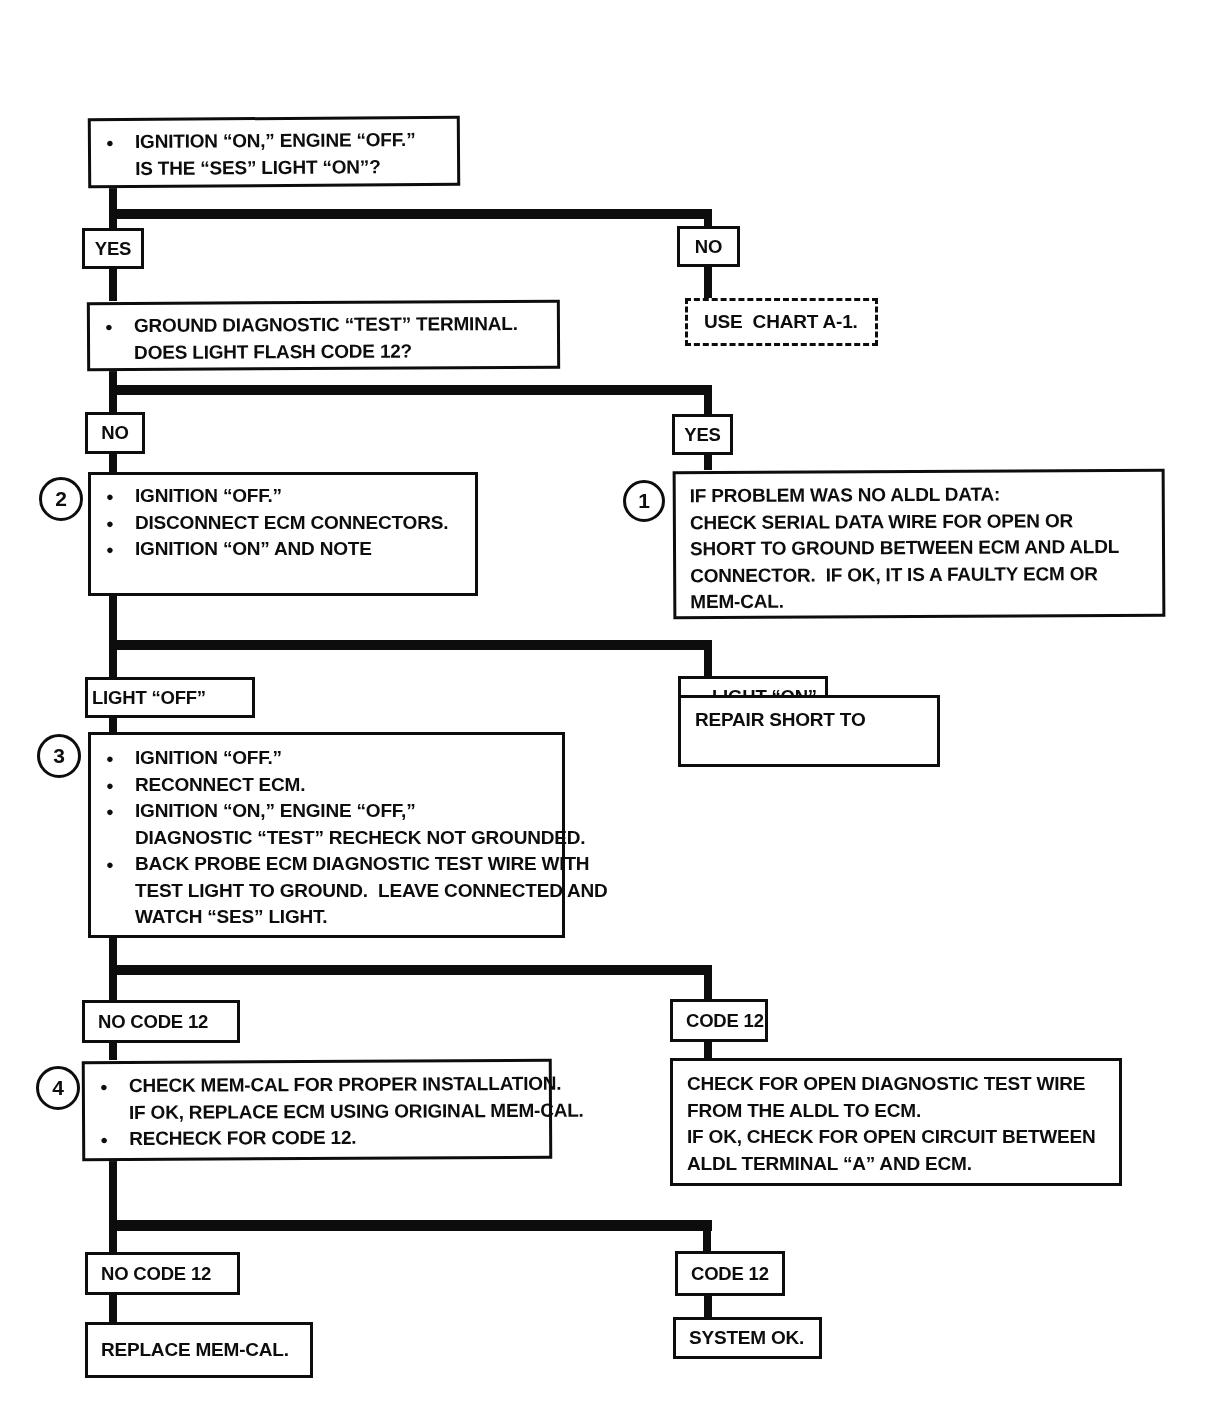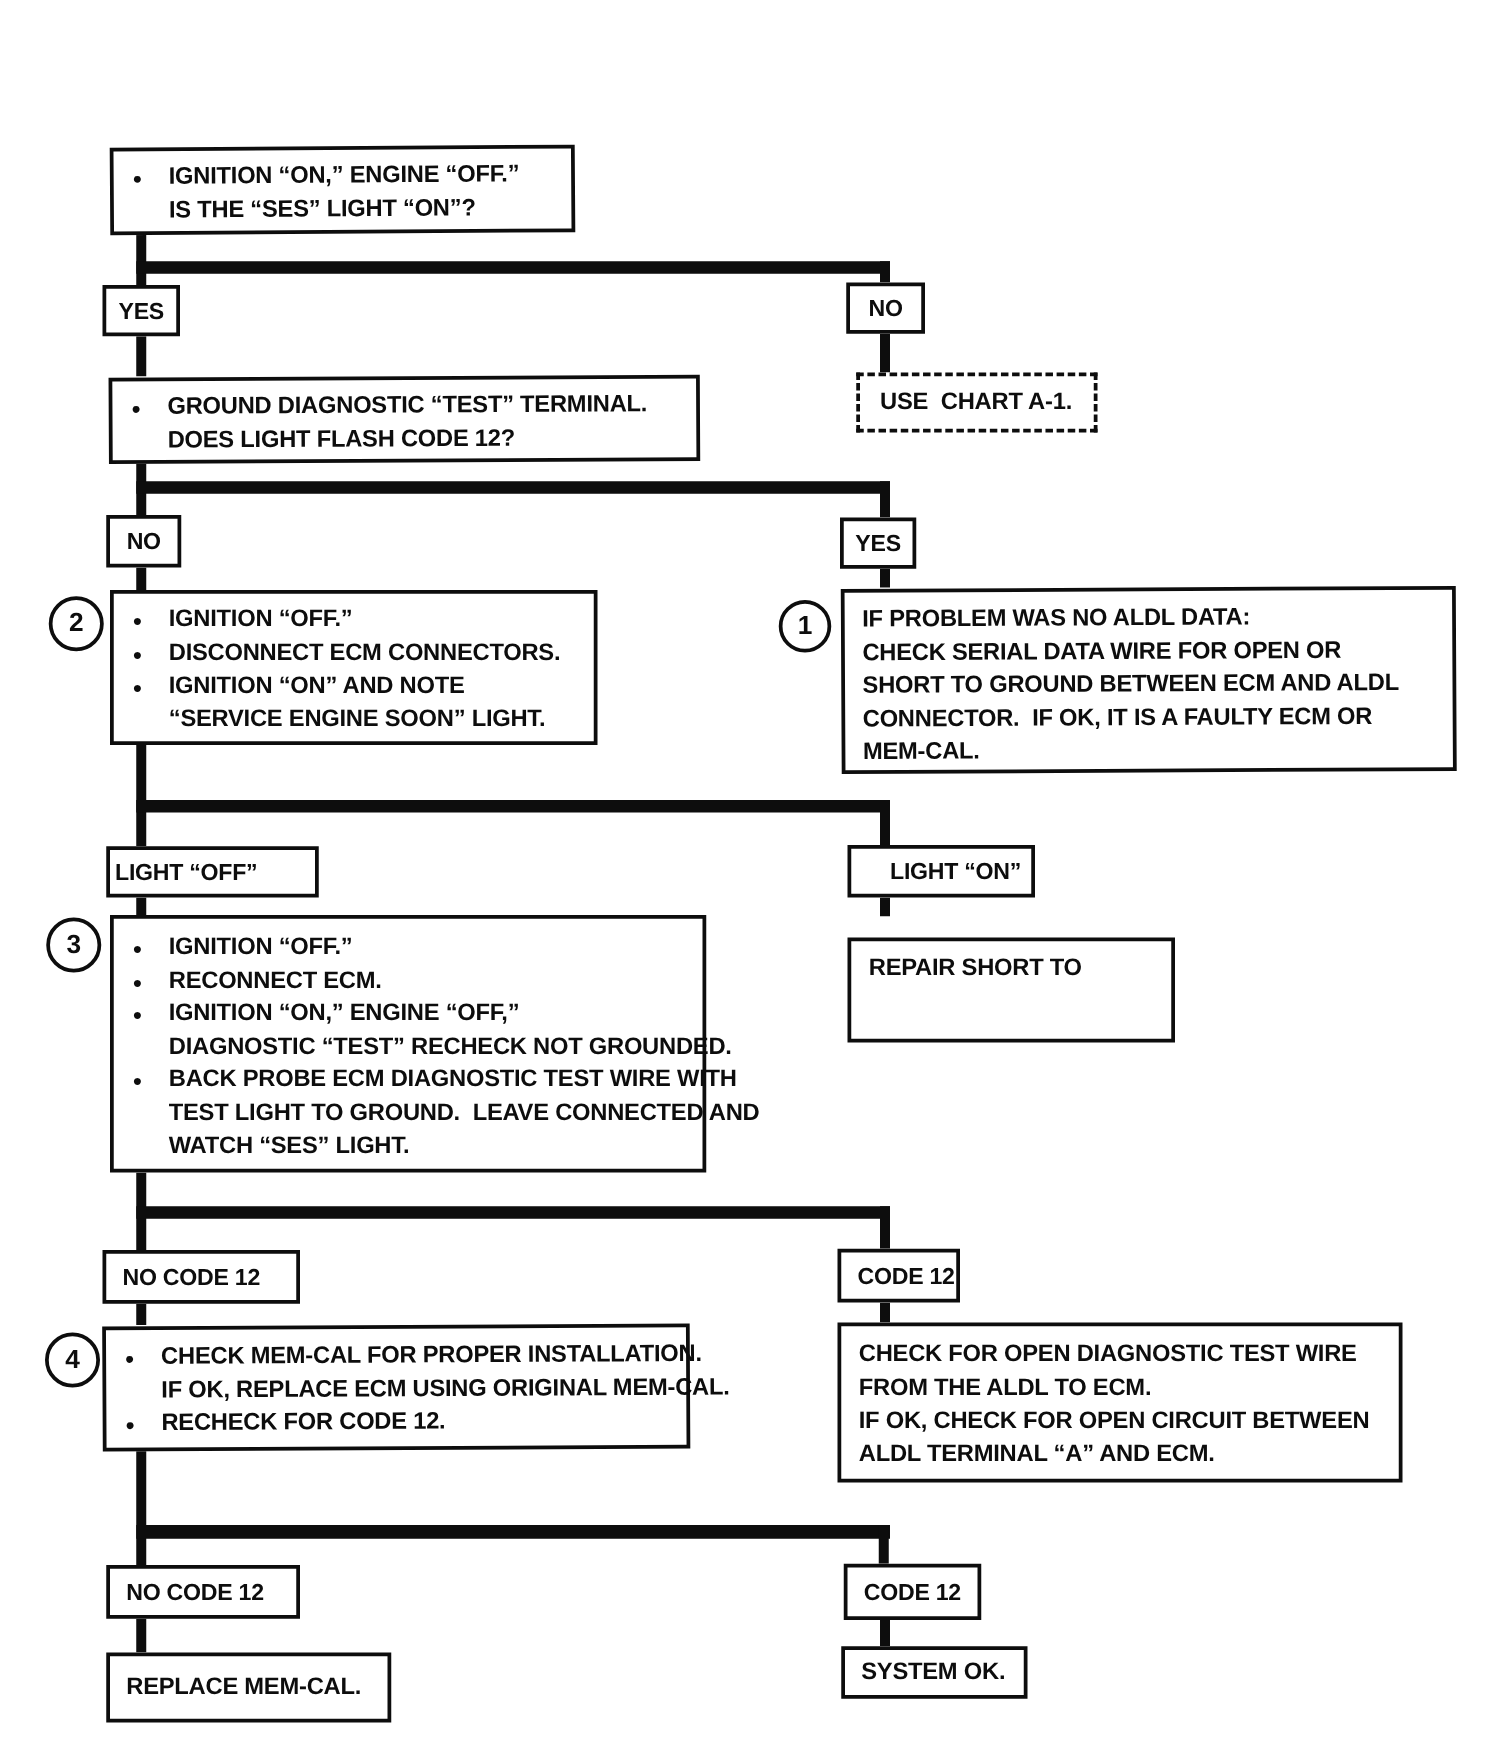--- a/index.html
+++ b/index.html
@@ -87,21 +87,20 @@
   </div>
 
   <div class="lbl ctr" style="left:85px;top:372px;width:60px;height:42px">NO</div>
   <div class="lbl ctr" style="left:672px;top:374px;width:61px;height:41px">YES</div>
 
   <div class="circ" style="left:39px;top:437px">2</div>
   <div class="box" style="left:88px;top:432px;width:390px;height:124px">
     <div class="ln bl">IGNITION “OFF.”</div>
     <div class="ln bl">DISCONNECT ECM CONNECTORS.</div>
     <div class="ln bl">IGNITION “ON” AND NOTE</div>
-    <div class="ln">“SERVICE ENGINE SOON” LIGHT.</div>
   </div>
 
   <div class="circ" style="left:623px;top:440px;width:42px;height:42px">1</div>
   <div class="box t2" style="left:673px;top:430px;width:492px;height:148px;padding-top:9px">
     <div class="ln flush">IF PROBLEM WAS NO ALDL DATA:</div>
     <div class="ln flush">CHECK SERIAL DATA WIRE FOR OPEN OR</div>
     <div class="ln flush">SHORT TO GROUND BETWEEN ECM AND ALDL</div>
     <div class="ln flush">CONNECTOR.  IF OK, IT IS A FAULTY ECM OR</div>
     <div class="ln flush">MEM-CAL.</div>
   </div>
@@ -113,21 +112,21 @@
   <div class="box" style="left:88px;top:692px;width:477px;height:206px;padding-top:10px">
     <div class="ln bl">IGNITION “OFF.”</div>
     <div class="ln bl">RECONNECT ECM.</div>
     <div class="ln bl">IGNITION “ON,” ENGINE “OFF,”</div>
     <div class="ln">DIAGNOSTIC “TEST” RECHECK NOT GROUNDED.</div>
     <div class="ln bl">BACK PROBE ECM DIAGNOSTIC TEST WIRE WITH</div>
     <div class="ln">TEST LIGHT TO GROUND.  LEAVE CONNECTED AND</div>
     <div class="ln">WATCH “SES” LIGHT.</div>
   </div>
 
-  <div class="box" style="left:678px;top:710px;width:262px;height:84px;padding-top:9px">
+  <div class="box" style="left:678px;top:655px;width:262px;height:72px;padding-top:9px">
     <div class="ln flush">REPAIR SHORT TO</div>
   </div>
 
   <div class="lbl" style="left:82px;top:960px;width:158px;height:43px">NO CODE 12</div>
   <div class="lbl" style="left:670px;top:959px;width:98px;height:43px">CODE 12</div>
 
   <div class="circ" style="left:36px;top:1026px">4</div>
   <div class="box t2" style="left:82px;top:1020px;width:470px;height:100px;padding-top:9px">
     <div class="ln bl">CHECK MEM-CAL FOR PROPER INSTALLATION.</div>
     <div class="ln">IF OK, REPLACE ECM USING ORIGINAL MEM-CAL.</div>

